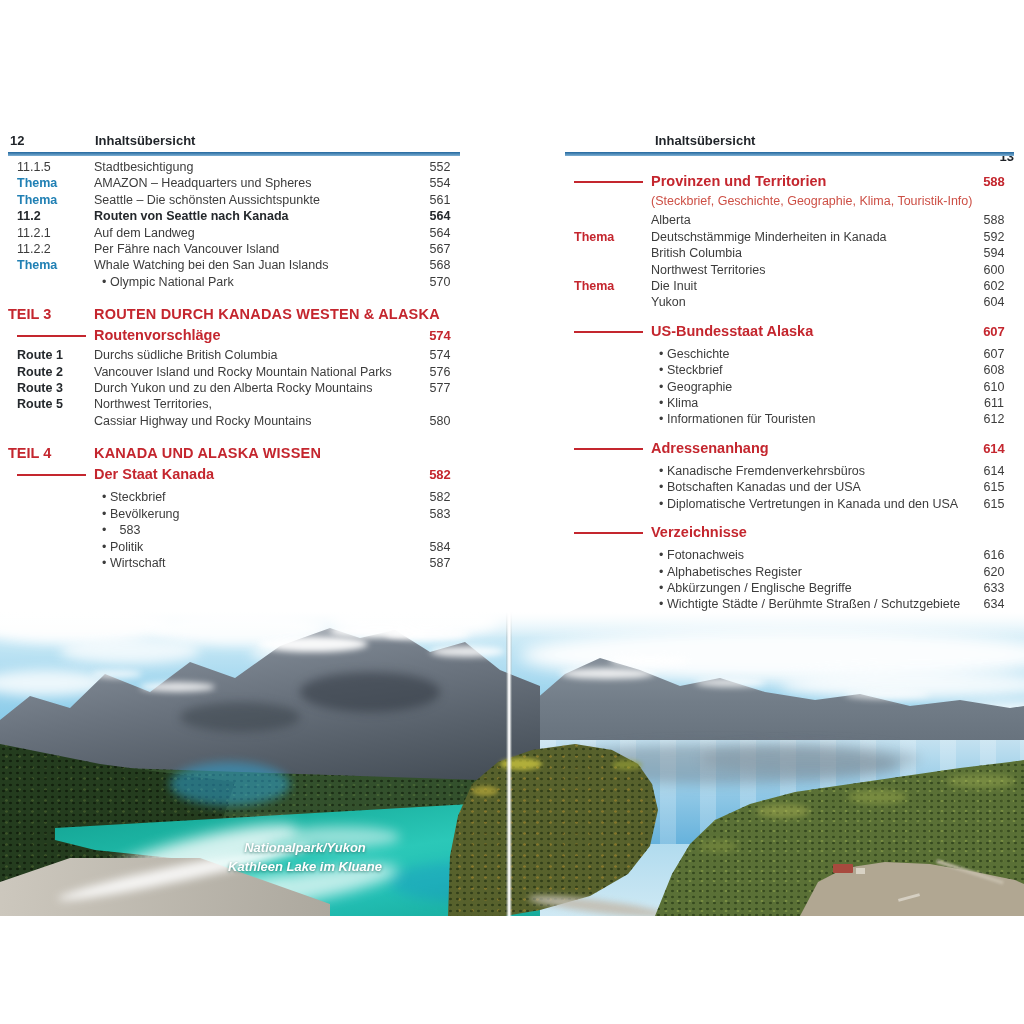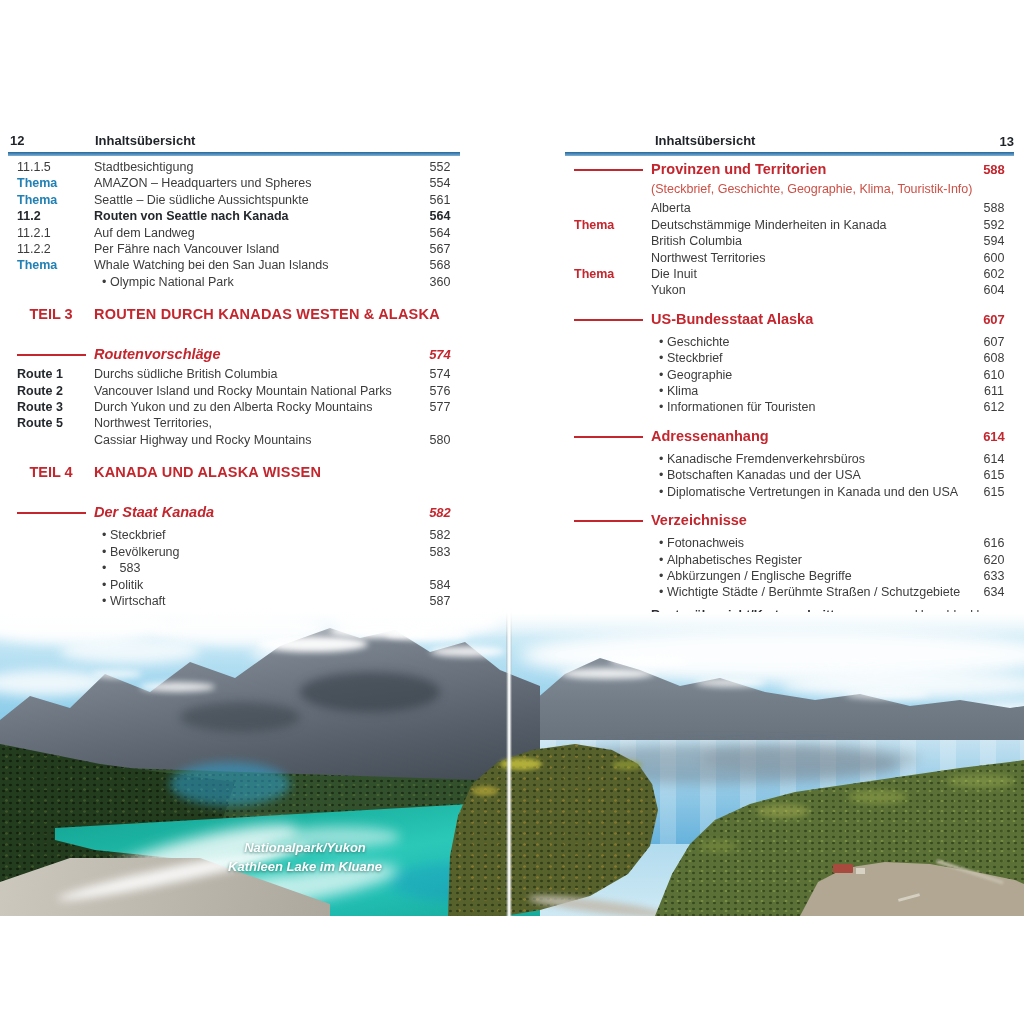--- a/index.html
+++ b/index.html
@@ -6,21 +6,21 @@
   .spread{position:relative;width:1024px;height:1024px;background:#fff;
           font-family:"Liberation Sans",sans-serif;overflow:hidden;}
 
   
   .hdr{position:absolute;top:133px;height:22px;font-size:13px;font-weight:bold;color:#1f2328;}
   .hdr-left{left:8px;width:452px;}
   .hdr-right{left:565px;width:449px;}
   .hdr .pnum-l{position:absolute;left:2px;top:0;}
   .hdr .htitle-l{position:absolute;left:87px;top:0;}
   .hdr .htitle-r{position:absolute;left:90px;top:0;}
-  .hdr .pnum-r{position:absolute;right:0;top:1px;}
+  .hdr .pnum-r{position:absolute;right:0;top:16px;}
   .hdr-rule{position:absolute;top:152px;height:4px;
             background:linear-gradient(180deg,#24679e 0%,#4a87b5 45%,#7fb0d4 100%);}
   .rule-l{left:8px;width:452px;}
   .rule-r{left:565px;width:449px;}
 
   
   .toc{position:absolute;top:159px;}
   #left-rows{left:8px;width:452px;}
   #right-rows{left:565px;width:449px;}
 
@@ -30,26 +30,26 @@
   .pg{flex:none;min-width:40px;text-align:center;white-space:nowrap;}
   .bul{flex:none;width:16px;padding-left:8px;box-sizing:border-box;}
 
   .ls-blue .lbl{color:#2180b4;font-weight:bold;}
   .ls-red  .lbl{color:#c4262e;font-weight:bold;}
   .ls-bold .lbl{color:#24282c;font-weight:bold;}
 
   .entry-bold .lbl,.entry-bold .ttl,.entry-bold .pg{font-weight:bold;color:#24282c;}
 
   .teil{margin-top:16px;height:20px;}
-  .teil .lbl{padding-left:0;font-weight:bold;color:#c4262e;font-size:14.5px;text-align:center;}
+  .teil .lbl{padding-left:0;font-weight:bold;color:#c4262e;font-size:14.5px;}
   .teil .ttl{font-weight:bold;color:#c4262e;font-size:14.5px;letter-spacing:.2px;}
 
   .section{margin-top:12px;height:20px;}
-  .teil + .section{margin-top:20px;font-style:italic;}
-  #right-rows .section:first-child{margin-top:2px;}
+  .teil + .section{margin-top:1px;}
+  #right-rows .section:first-child{margin-top:14px;}
   .section .ttl{color:#c4262e;font-weight:bold;font-size:14.5px;}
   .section .pg{color:#c4262e;font-weight:bold;font-size:13px;}
   .section .lbl{position:relative;}
   .section .lbl::after{content:"";position:absolute;left:9px;right:8px;bottom:3px;height:2px;background:#c4262e;}
 
   .section + .bullet{margin-top:3px;}
   .subnote{color:#cd4f45;margin-bottom:3px;}
   .footer{margin-top:6px;}
   .footer .ttl{font-weight:bold;color:#2a2e33;}
   .footer .pg{color:#3c3c3c;}
@@ -128,21 +128,21 @@
         <span class="ttl">Stadtbesichtigung</span>
         <span class="pg">552</span>
       </div>
       <div class="row entry ls-blue">
         <span class="lbl">Thema</span>
         <span class="ttl">AMAZON – Headquarters und Spheres</span>
         <span class="pg">554</span>
       </div>
       <div class="row entry ls-blue">
         <span class="lbl">Thema</span>
-        <span class="ttl">Seattle – Die südliche Aussichtspunkte</span>
+        <span class="ttl">Seattle – Die schönsten Aussichtspunkte</span>
         <span class="pg">561</span>
       </div>
       <div class="row entry-bold">
         <span class="lbl">11.2</span>
         <span class="ttl">Routen von Seattle nach Kanada</span>
         <span class="pg">564</span>
       </div>
       <div class="row entry">
         <span class="lbl">11.2.1</span>
         <span class="ttl">Auf dem Landweg</span>
@@ -155,21 +155,21 @@
       </div>
       <div class="row entry ls-blue">
         <span class="lbl">Thema</span>
         <span class="ttl">Whale Watching bei den San Juan Islands</span>
         <span class="pg">568</span>
       </div>
       <div class="row bullet">
         <span class="lbl"></span>
         <span class="bul">•</span>
         <span class="ttl">Olympic National Park</span>
-        <span class="pg">360</span>
+        <span class="pg">570</span>
       </div>
       <div class="row teil">
         <span class="lbl">TEIL 3</span>
         <span class="ttl">ROUTEN DURCH KANADAS WESTEN &amp; ALASKA</span>
         <span class="pg"></span>
       </div>
       <div class="row section">
         <span class="lbl"></span>
         <span class="ttl">Routenvorschläge</span>
         <span class="pg">574</span>

